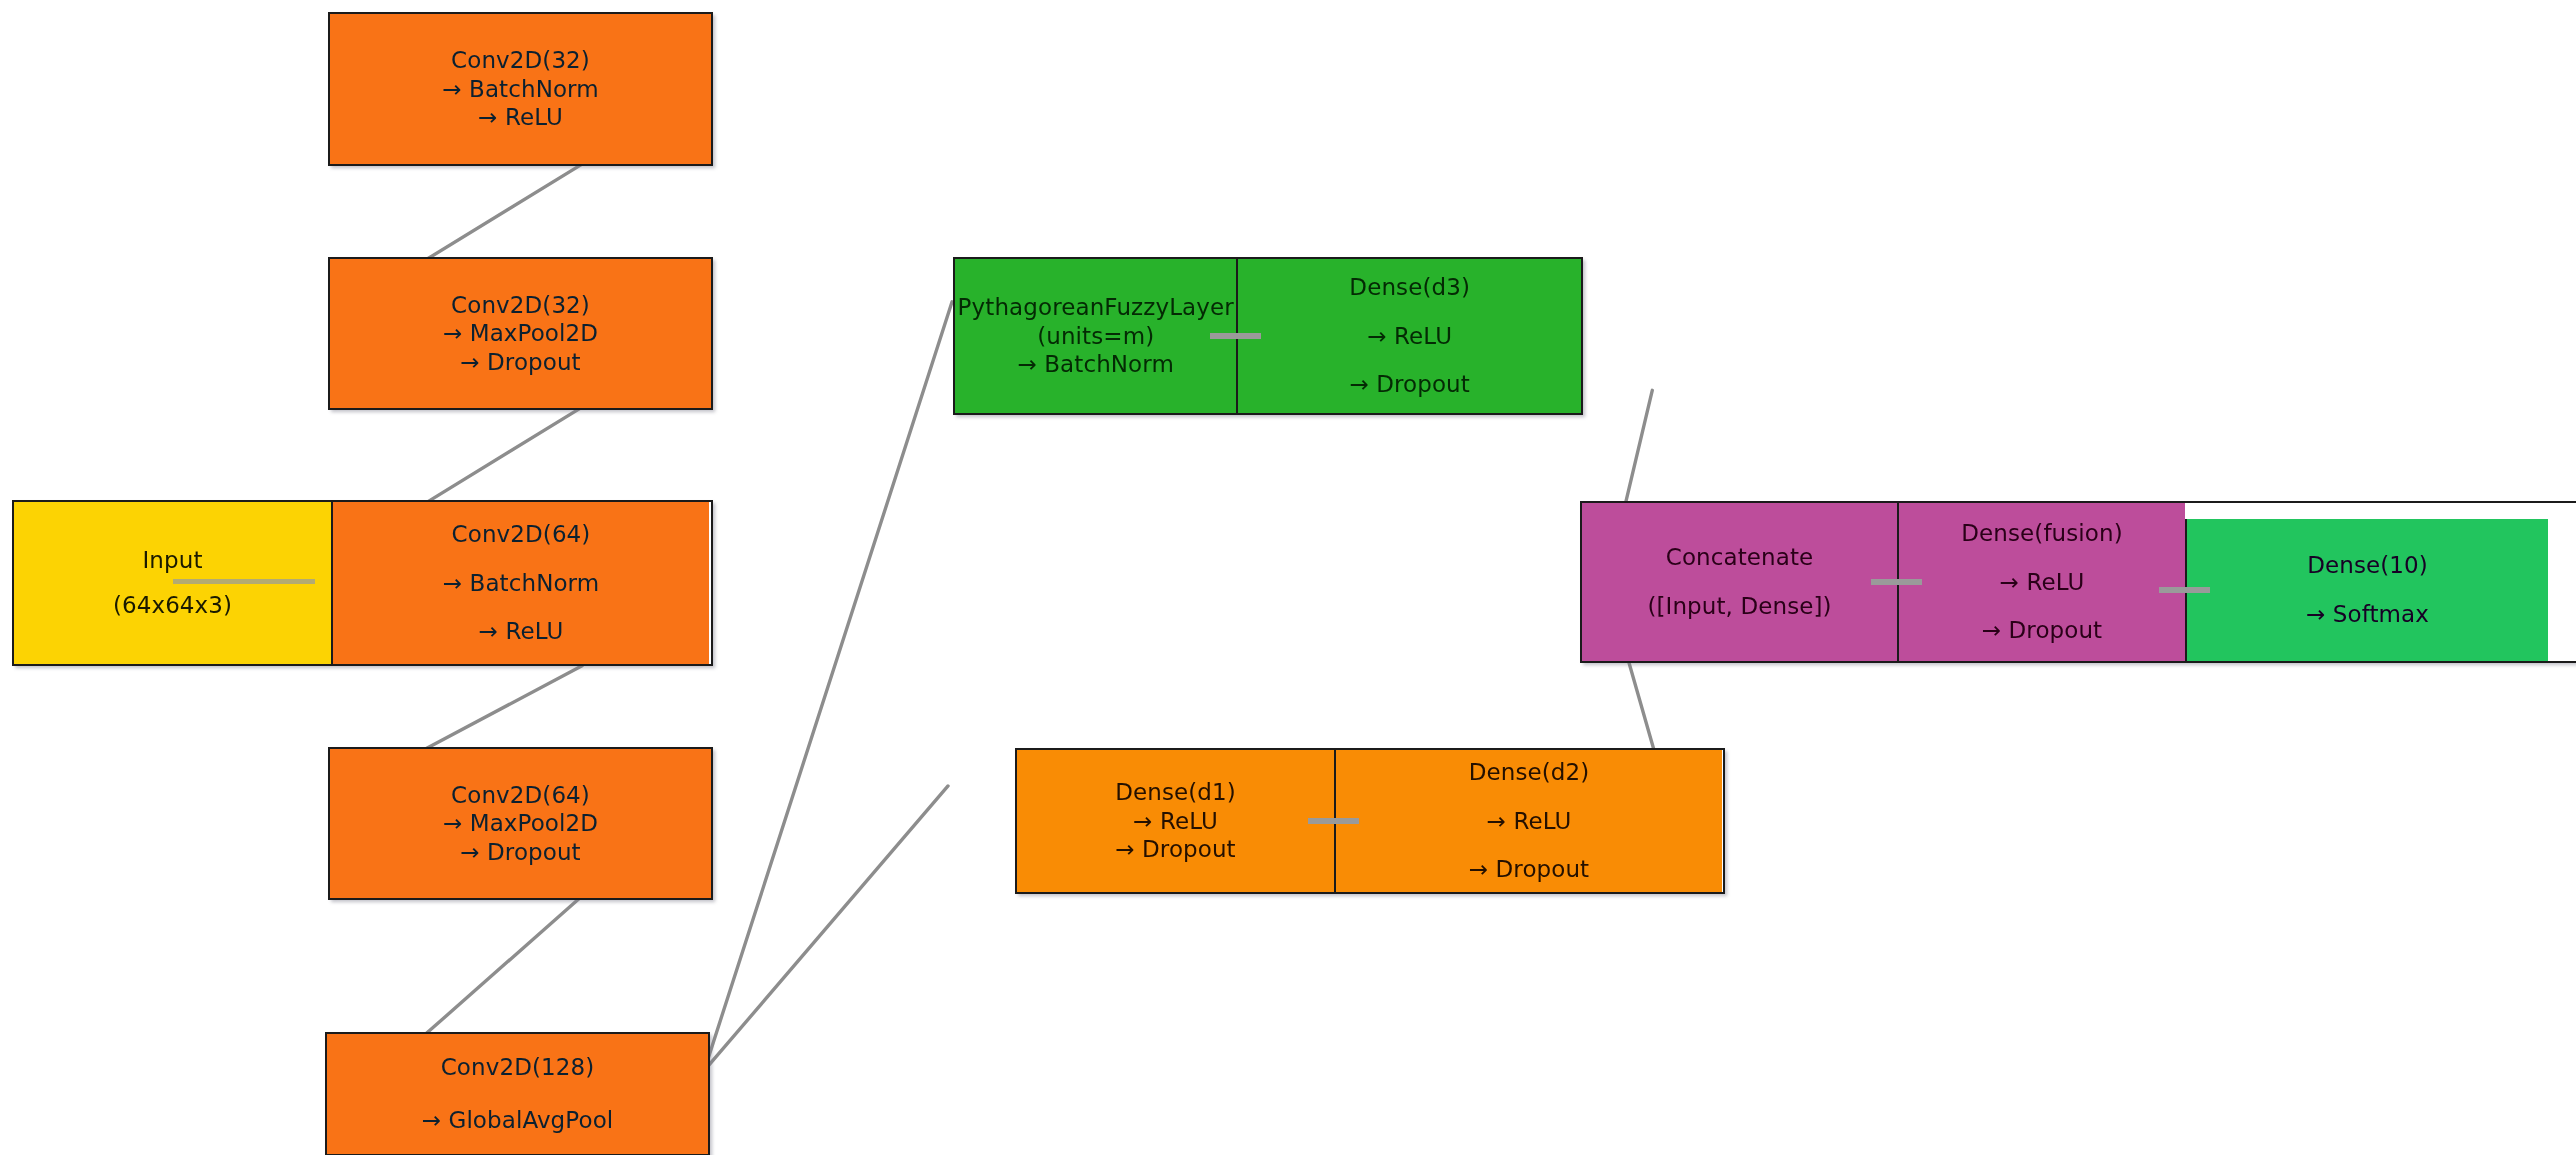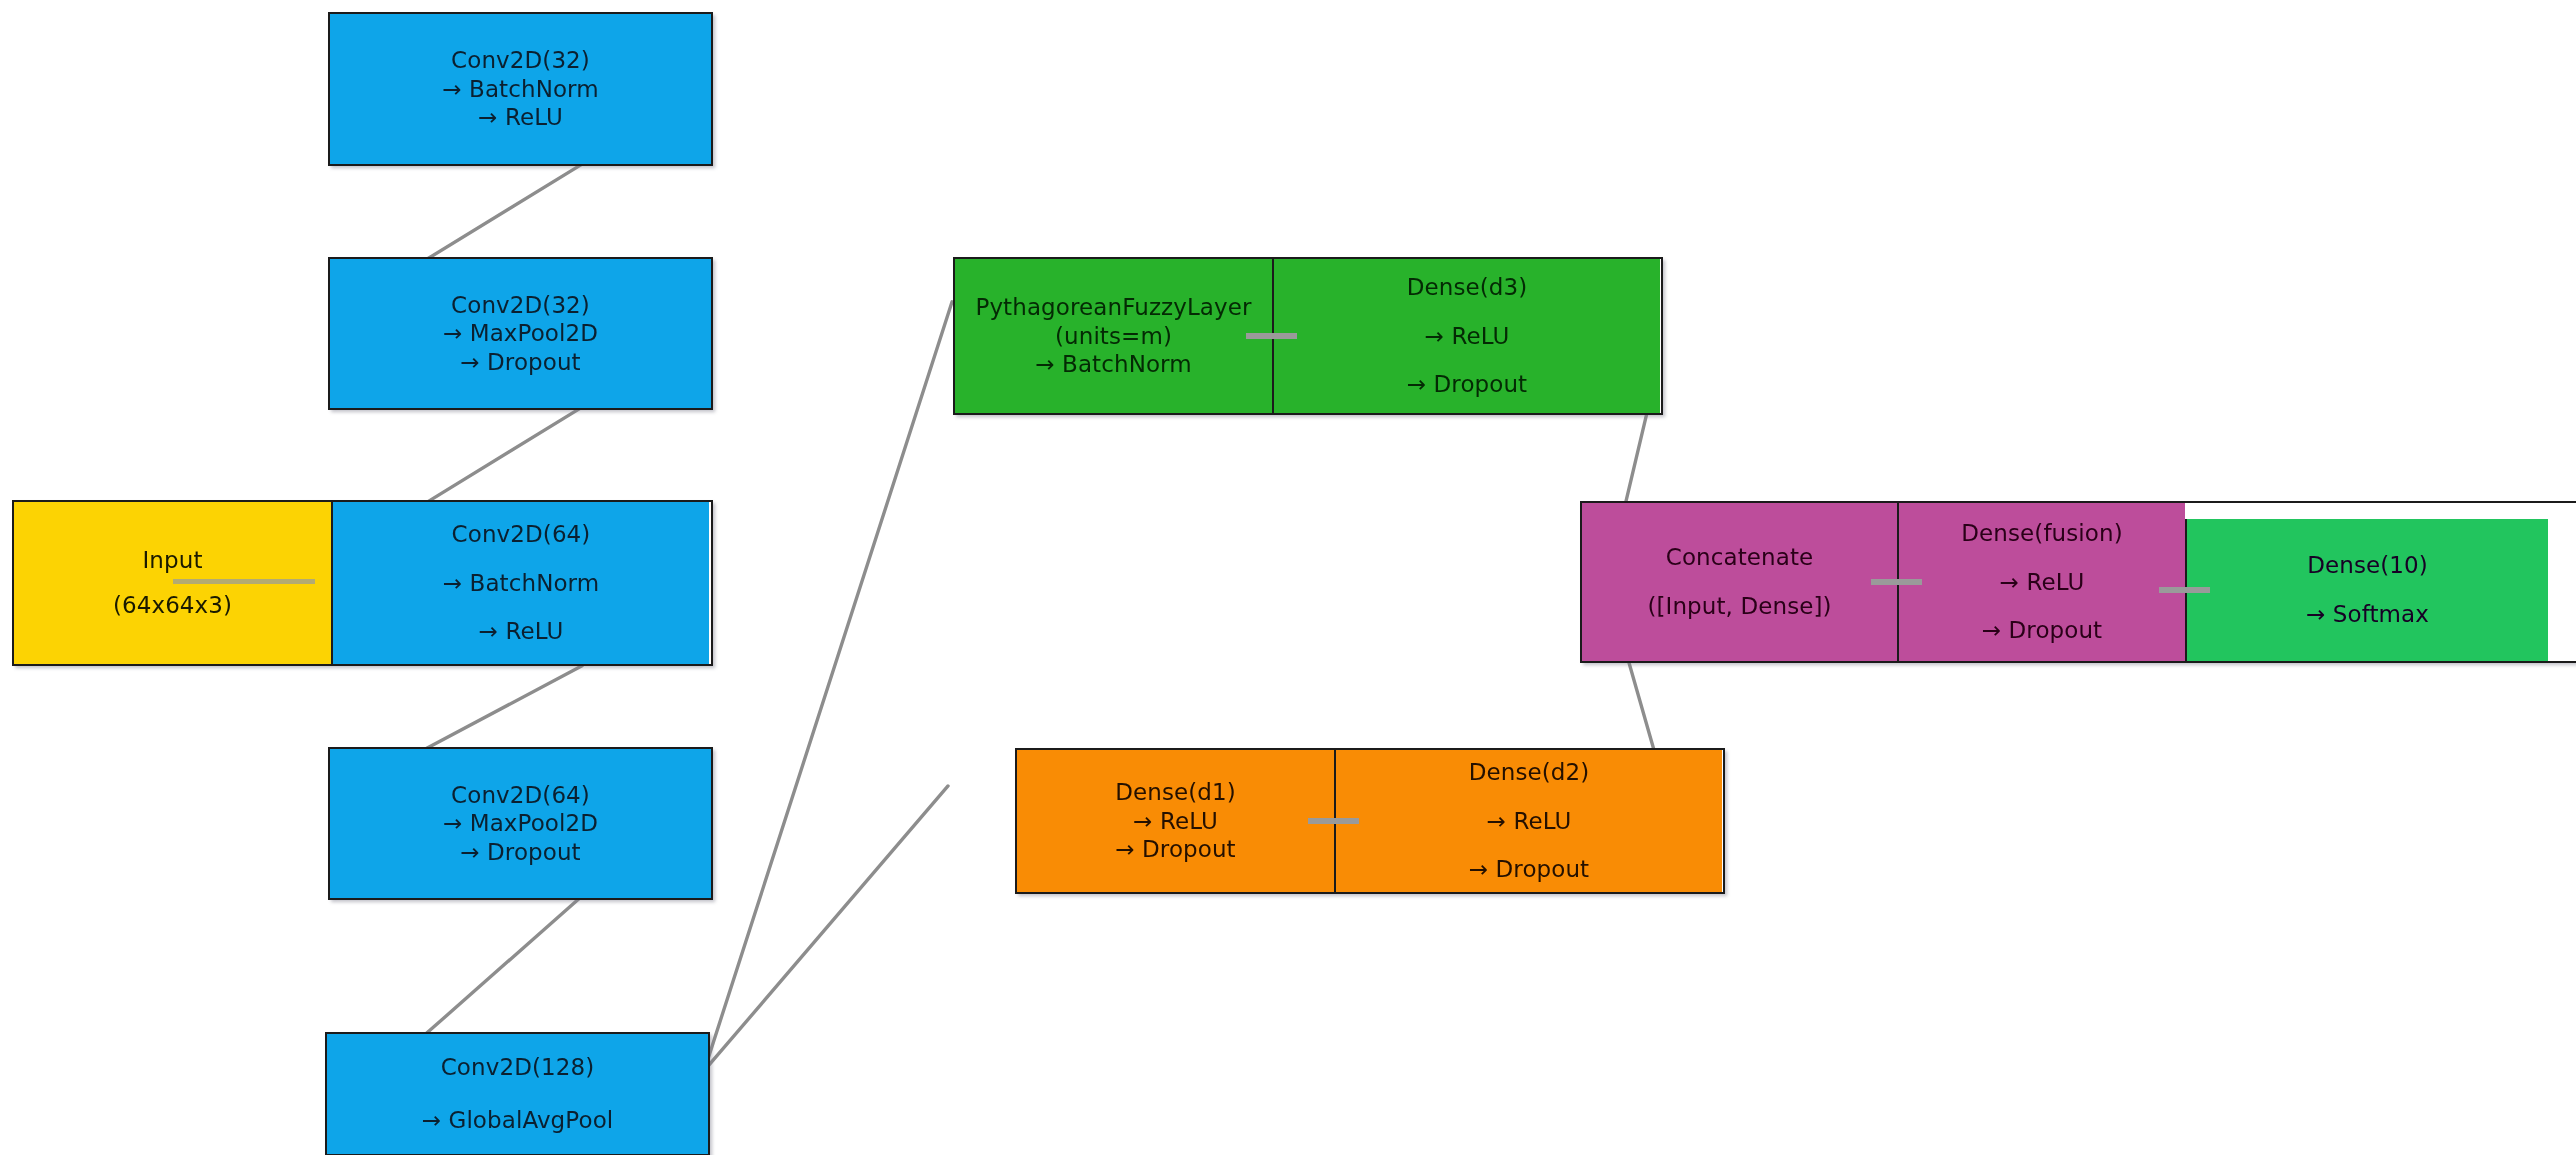--- a/index.html
+++ b/index.html
@@ -73,21 +73,21 @@
   }
   .line {
     text-align: center;
     line-height: 1.24;
     white-space: nowrap;
     color: #101010;
     font-size: 23px;
     letter-spacing: 0.1px;
   }
   
-  .c-blue   { background: #0ea5e9; }
+  .c-blue   { background: #f97316; }
   .c-yellow { background: #fcd303; }
   .c-green  { background: #28b22b; }
   .c-orange { background: #f98c05; }
   .c-magenta{ background: #bd4d9b; }
   .c-purple { background: #22c55e; margin-top: 16px; }
 
   .c-yellow .line { color: #1a1a00; }
   .c-magenta .line { color: #2a0018; }
   .c-purple .line { color: #170025; }
   .c-green .line { color: #042a04; }
@@ -161,21 +161,21 @@
     <div class="line">Conv2D(64)</div>
     <div class="line">→ MaxPool2D</div>
     <div class="line">→ Dropout</div>
   </div>
 
   <div class="node c-blue" style="left:325px; top:1032px; width:385px; height:124px;gap:24px;">
     <div class="line">Conv2D(128)</div>
     <div class="line">→ GlobalAvgPool</div>
   </div>
 
-  <div class="cluster" style="left:953px; top:257px; width:710px; height:158px;">
+  <div class="cluster" style="left:953px; top:257px; width:630px; height:158px;">
     <div class="cell c-green" style="width:317px;">
       <div class="line">PythagoreanFuzzyLayer</div>
       <div class="line">(units=m)</div>
       <div class="line">→ BatchNorm</div>
     </div>
     <div class="cell c-green" style="width:388px;">
       <div class="stub"></div>
       <div class="line">Dense(d3)</div>
       <div class="line">→ ReLU</div>
       <div class="line">→ Dropout</div>

